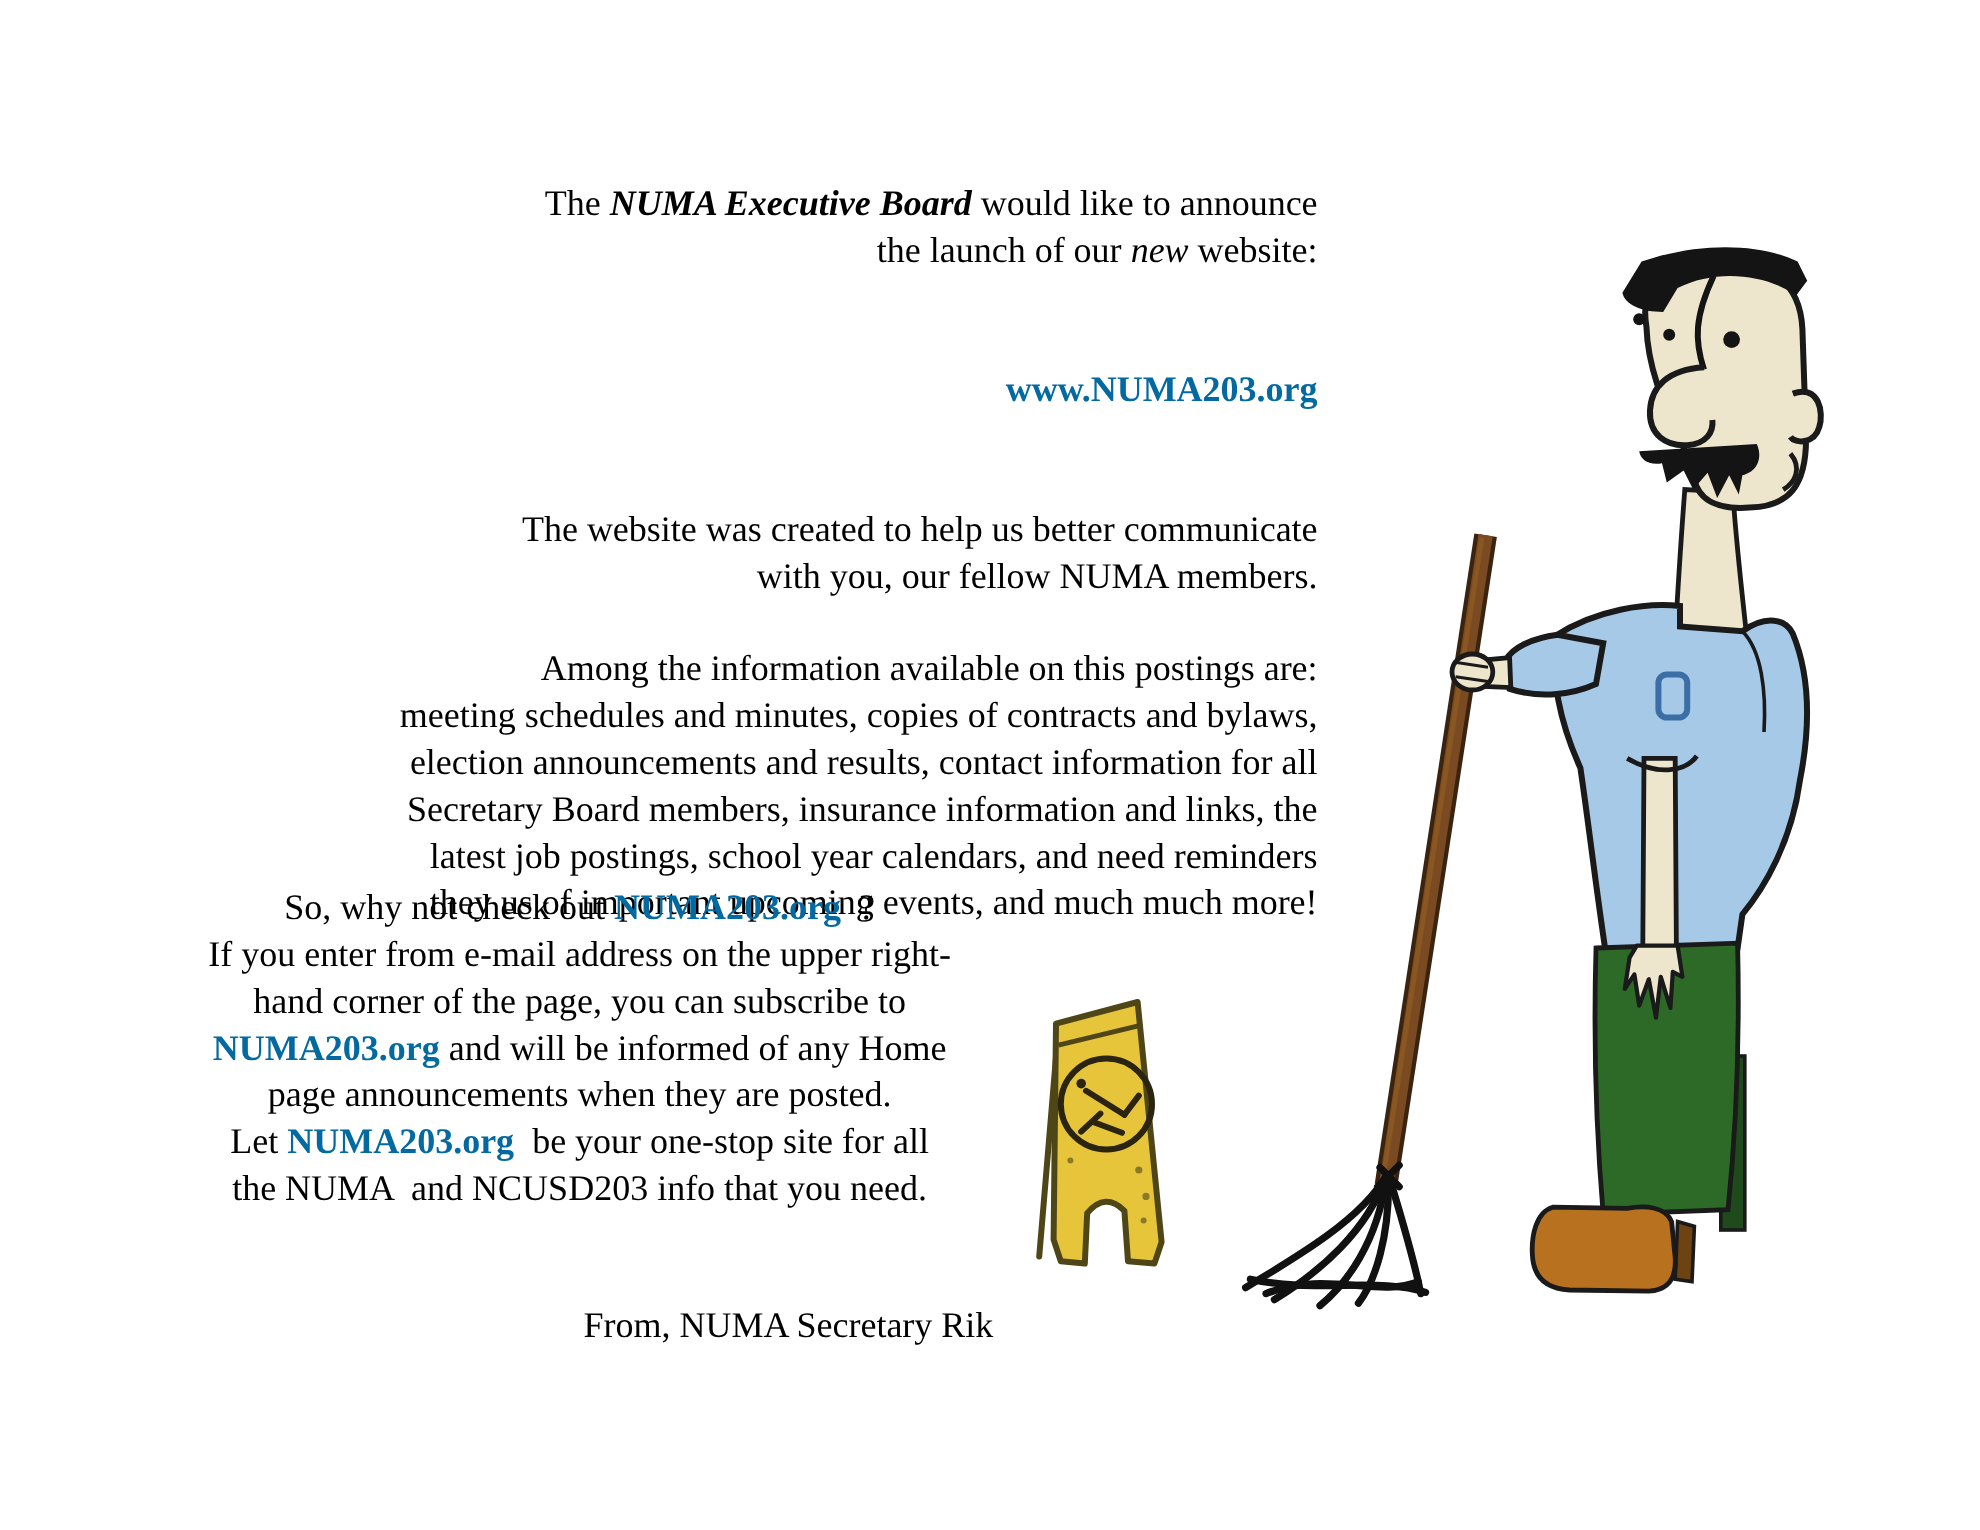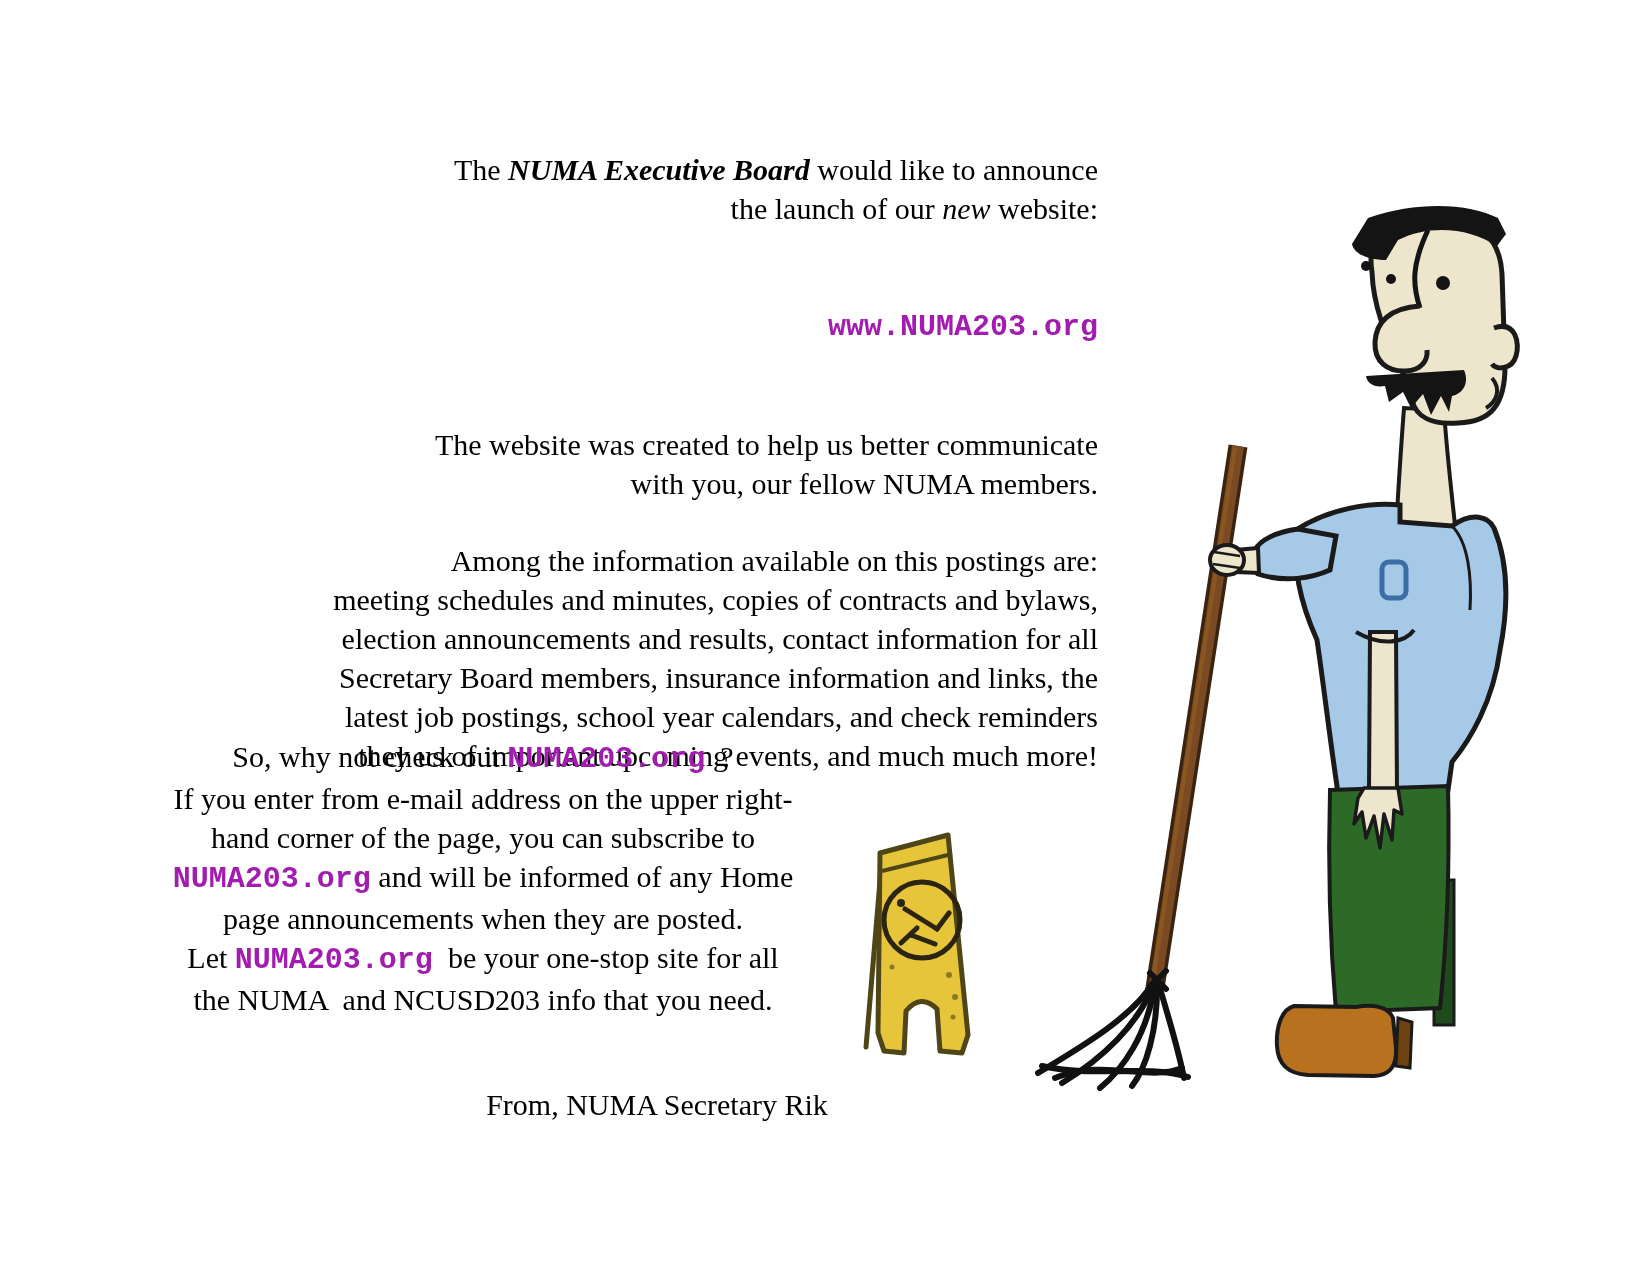--- a/index.html
+++ b/index.html
@@ -21,21 +21,21 @@
   }
   .signature-line {
     position:absolute; left:407px; top:1085px; width:500px;
     text-align:center; font-size:30px; line-height:39px;
   }
   .gap38 { margin-top:38px; }
   .gap39 { margin-top:39px; }
   .line { white-space:pre-wrap; }
   .emph { font-weight:bold; font-style:italic; }
   .it { font-style:italic; }
-  .link { color:#a21caf; font-weight:bold;font-family:Liberation Mono, monospace; }
+  .link { color:#0369a1; font-weight:bold; }
   .janitor-svg { position:absolute; left:1000px; top:180px; width:600px; height:920px; }
   .sign-svg { position:absolute; left:845px; top:825px; width:140px; height:240px; }
 </style>
 </head>
 <body>
 
 <div class="block-a">
 
   <div>
     <div class="line"><span>The </span><span class="emph">NUMA Executive Board</span><span> would like to announce</span></div>
@@ -49,21 +49,21 @@
   <div class="gap39">
     <div class="line">The website was created to help us better communicate</div>
     <div class="line">with you, our fellow NUMA members.</div>
   </div>
 
   <div class="gap38">
     <div class="line">Among the information available on this postings are:</div>
     <div class="line">meeting schedules and minutes, copies of contracts and bylaws,</div>
     <div class="line">election announcements and results, contact information for all</div>
     <div class="line">Secretary Board members, insurance information and links, the</div>
-    <div class="line">latest job postings, school year calendars, and check reminders</div>
+    <div class="line">latest job postings, school year calendars, and need reminders</div>
     <div class="line">they us of important upcoming events, and much much more!</div>
   </div>
 
 </div>
 
 <div class="block-b">
   <div class="line"><span>So, why not check out </span><span class="link">NUMA203.org</span><span>  ?</span></div>
   <div class="line">If you enter from e-mail address on the upper right-</div>
   <div class="line">hand corner of the page, you can subscribe to</div>
   <div class="line"><span class="link">NUMA203.org</span><span> and will be informed of any Home</span></div>

